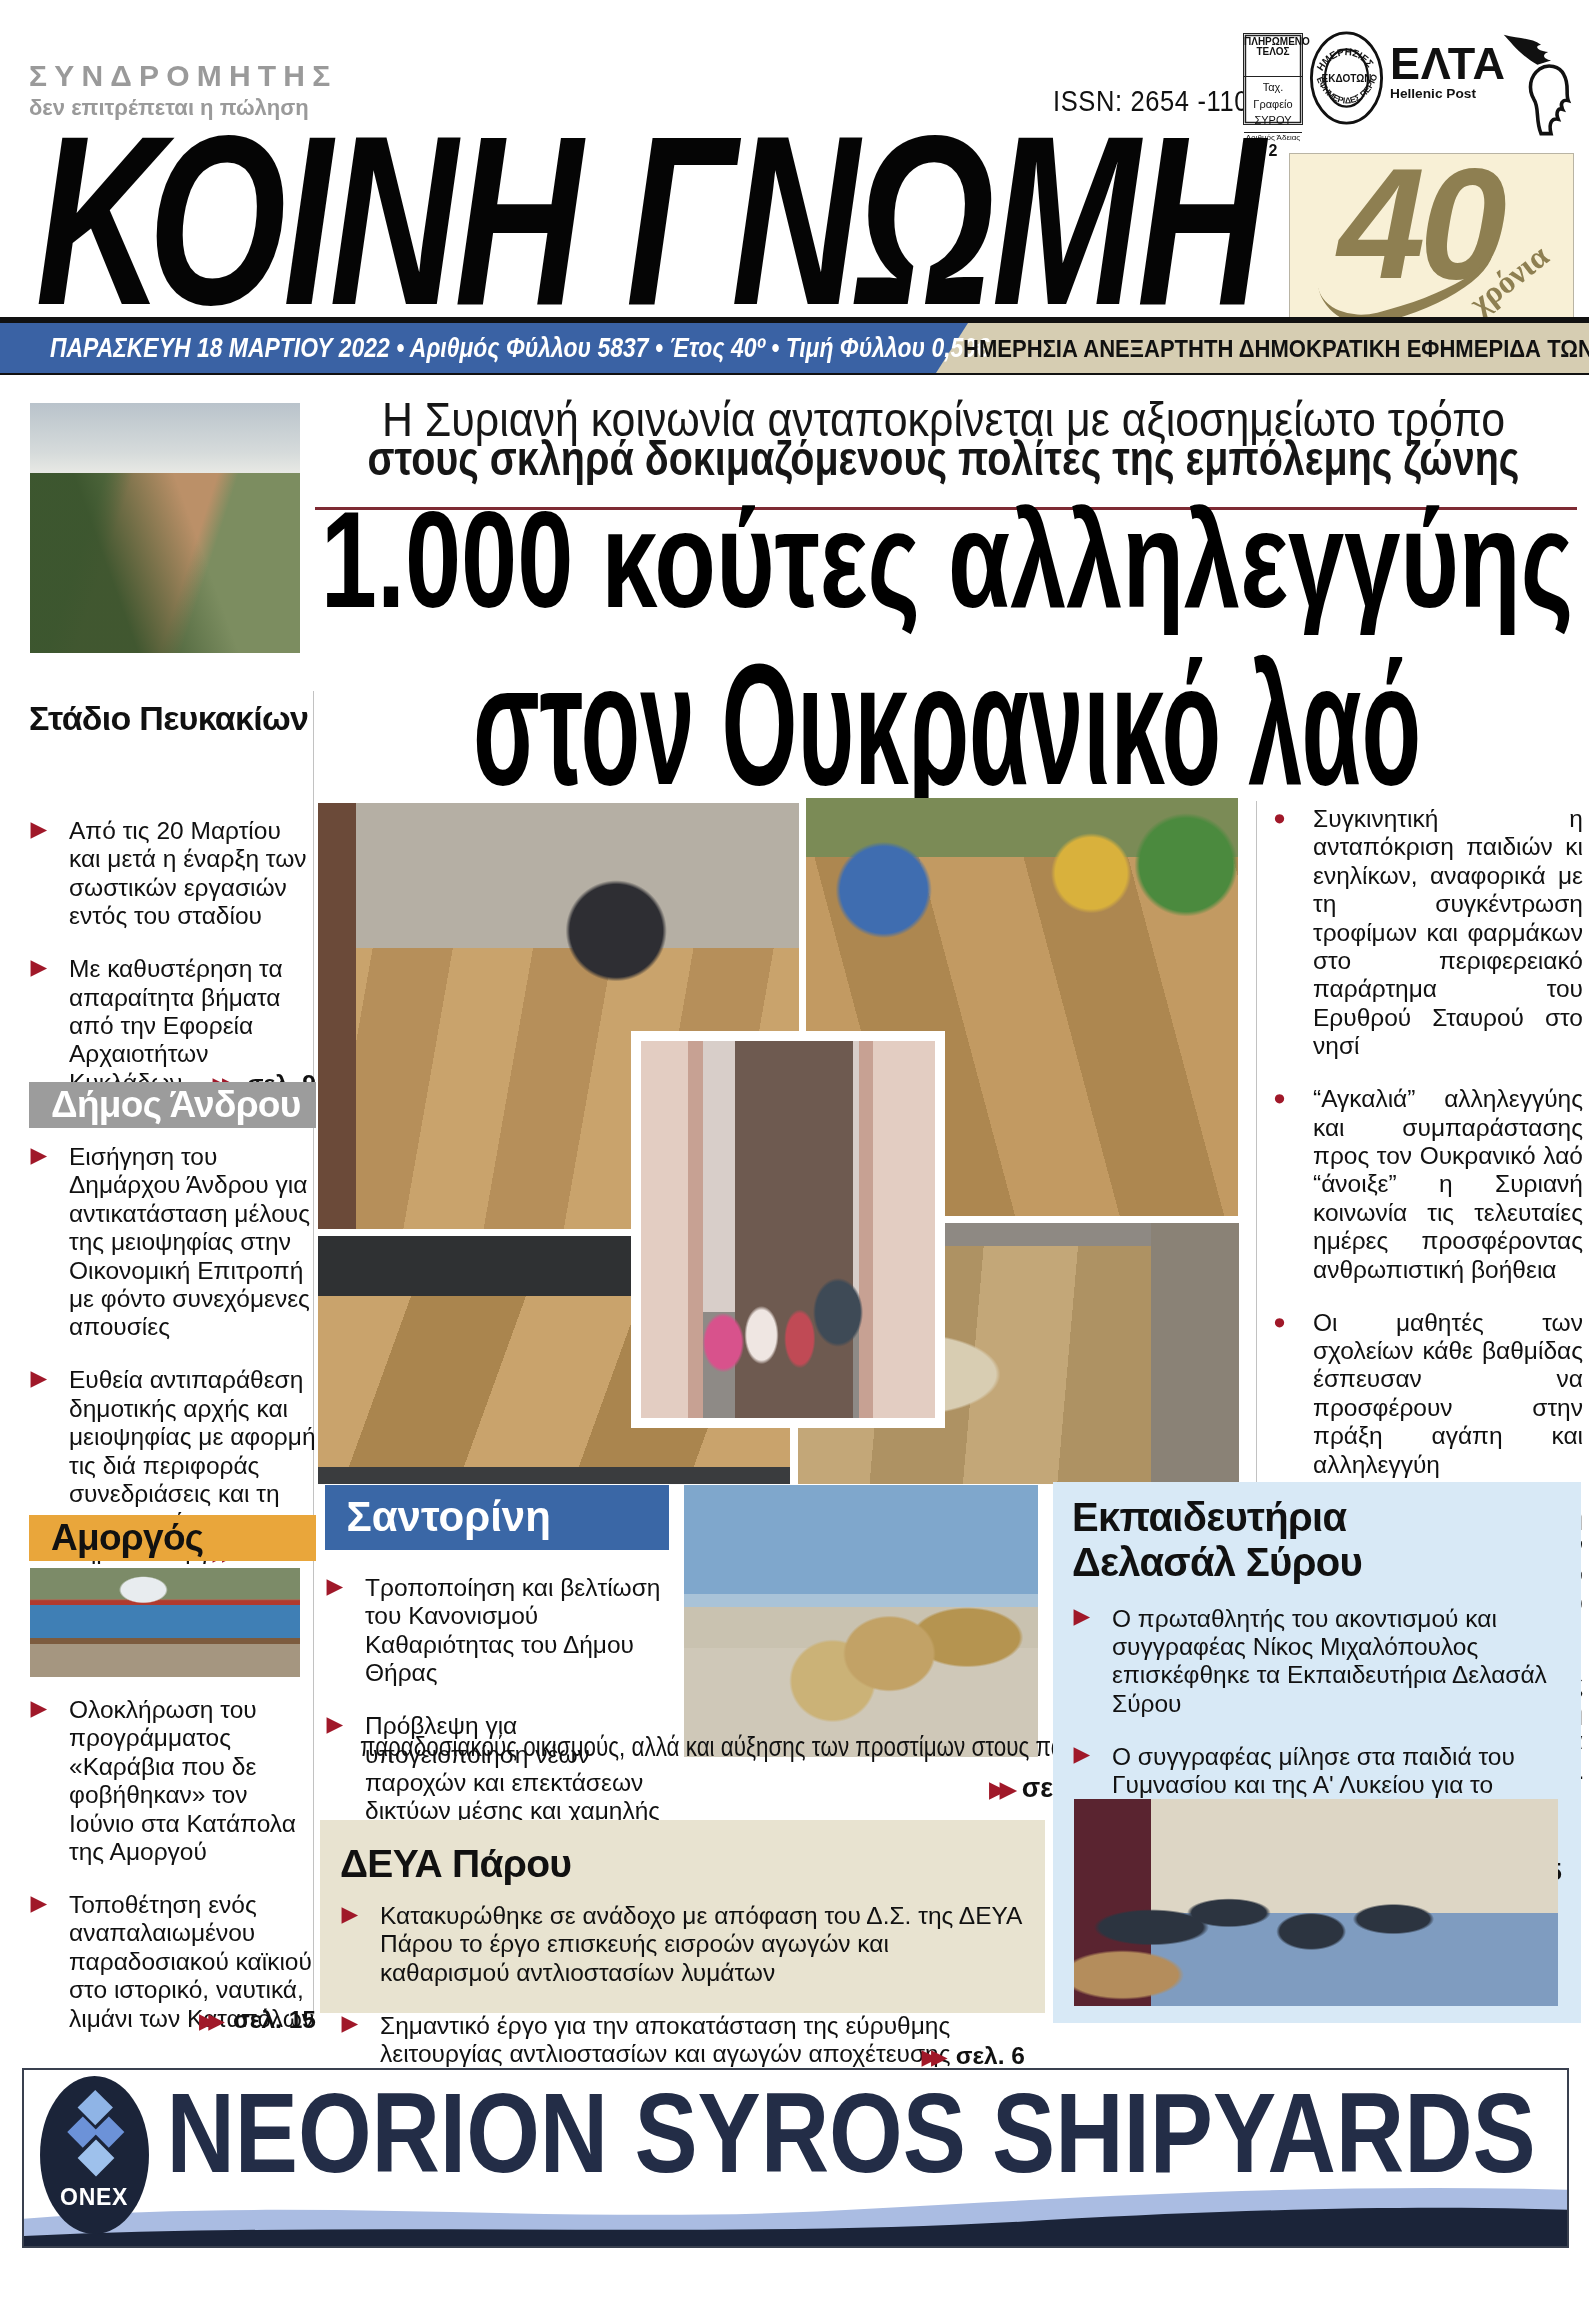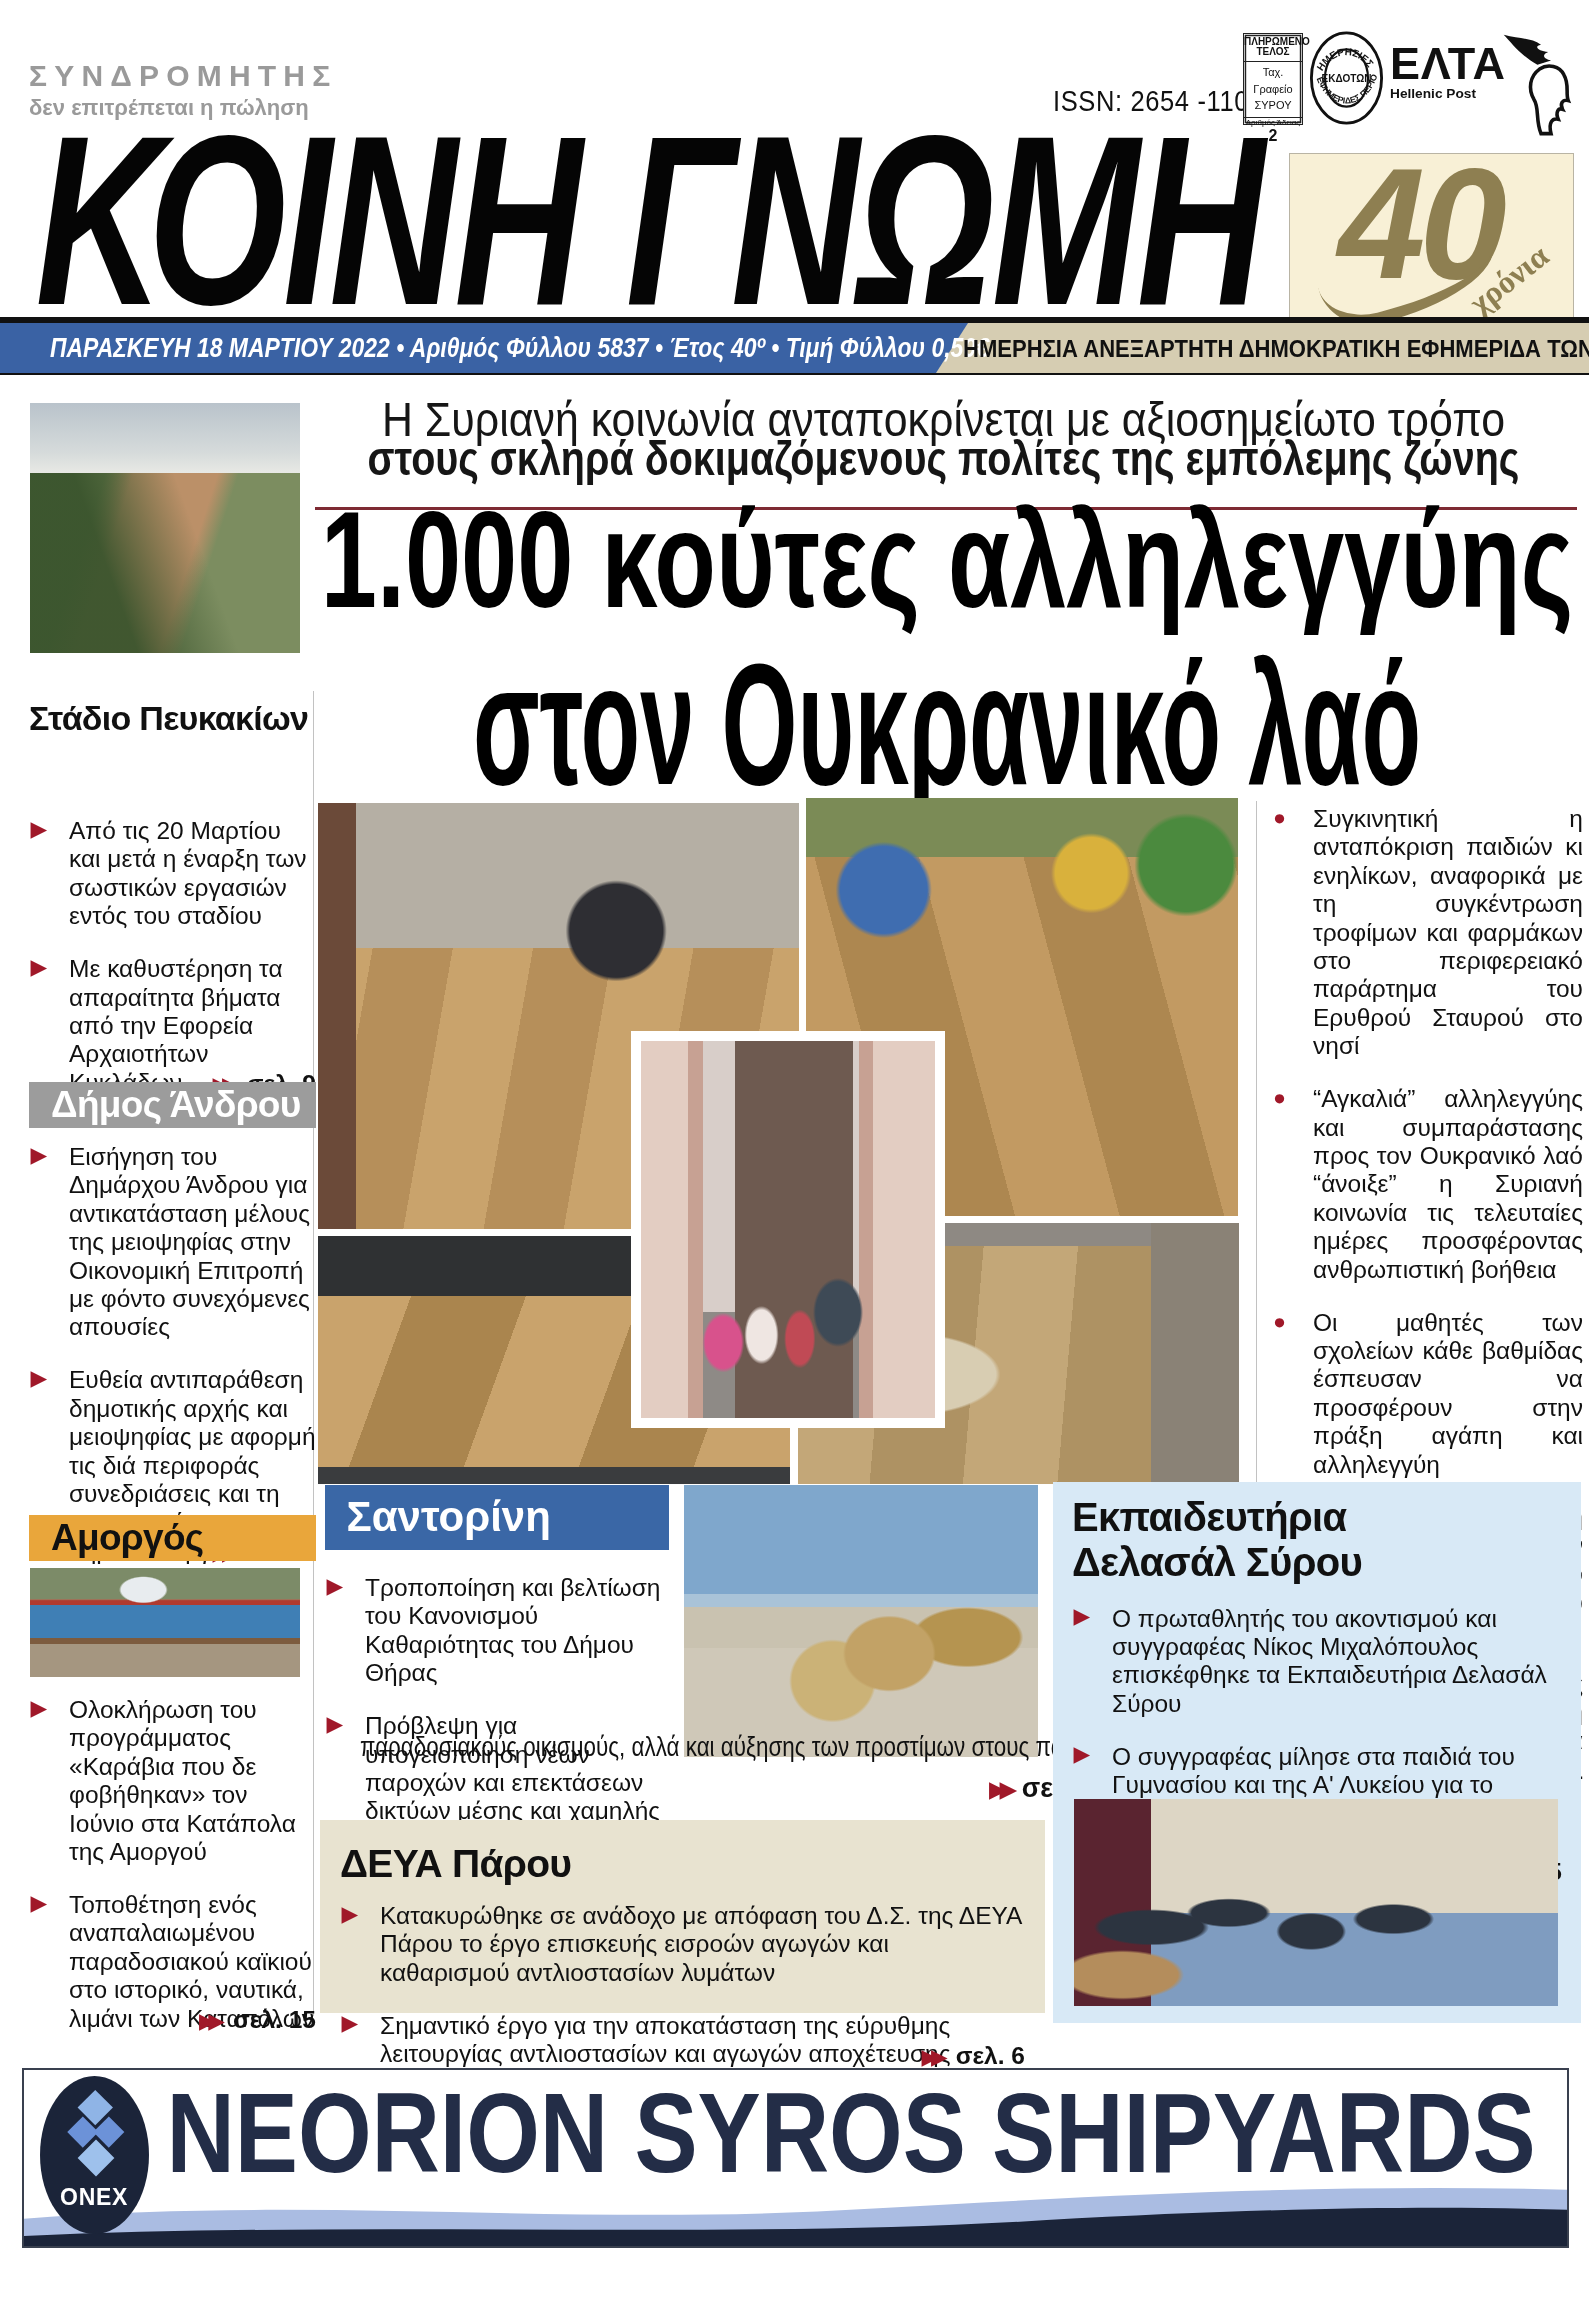--- a/index.html
+++ b/index.html
@@ -24,21 +24,21 @@
   .abs{position:absolute;}
   svg text{font-family:"Liberation Sans",sans-serif;}
 
   
   .subscriber{left:29px;top:59px;color:#9a9a9a;line-height:1.1;}
   .subscriber .lbl{font-size:30px;font-weight:bold;letter-spacing:7.2px;}
   .subscriber .note{font-size:22px;font-weight:bold;margin-top:4.3px;}
   .issn{left:1053px;top:85px;font-size:29px;color:#111;letter-spacing:0.7px;transform:scaleX(.88);transform-origin:left;white-space:nowrap;}
 
   .postbox{left:1243px;top:33px;width:60px;height:92px;border:1.4px solid #222;box-shadow:inset 0 0 0 0.7px #fff, inset 0 0 0 2.2px #222;background:#fff;font-size:8.6px;text-align:center;box-sizing:border-box;padding-top:2.9px;}
-  .postbox .b1{font-weight:bold;font-size:10px;line-height:1.05;border-bottom:1.4px solid #222;padding-bottom:3px;}
+  .postbox .b1{font-weight:bold;font-size:10px;line-height:1.05;border-bottom:1.4px solid #222;padding-bottom:18px;}
   .postbox .b2{font-size:11px;padding-top:2.2px;line-height:1.5;border-bottom:0.7px solid #222;padding-bottom:3px;}
   .postbox .b3{font-size:8px;padding-top:1.4px;line-height:1.1;}
   .postbox .num{font-size:16px;font-weight:bold;line-height:1;}
 
   .stamp{left:1309px;top:30px;width:75px;height:96px;}
   .elta{left:1390px;top:43px;width:186px;height:86px;}
   .elta .name{font-size:45px;font-weight:bold;line-height:.95;letter-spacing:0.7px;}
   .elta .sub{font-size:13.7px;font-weight:bold;}
 
   

